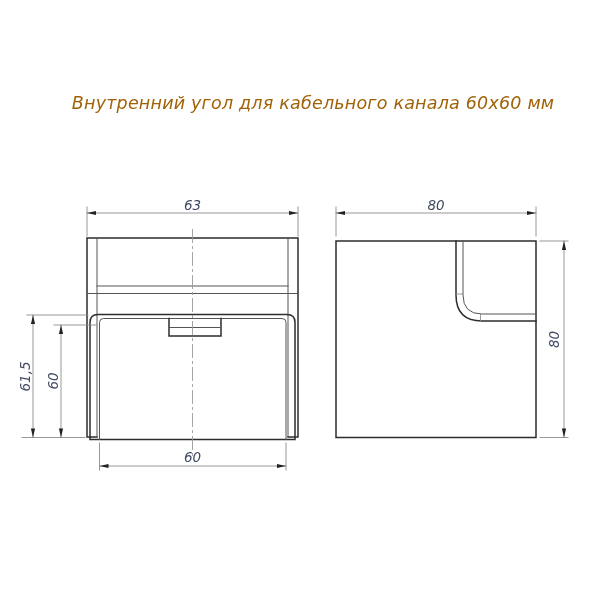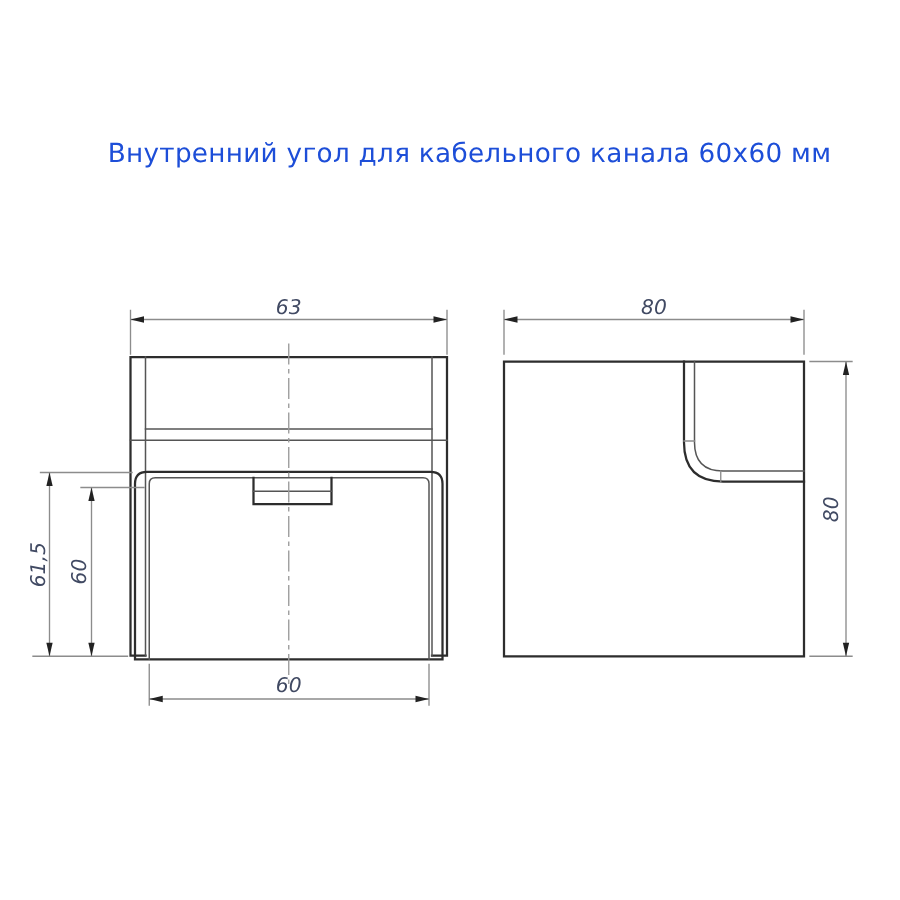--- a/index.html
+++ b/index.html
@@ -13,22 +13,23 @@
     position:relative;
     width:600px; height:600px;
     background:#ffffff;
   }
   .drawing-title{
     position:absolute;
     top:93px; left:0; width:600px;
     text-align:center;
     text-indent:26px;
     font-size:17.5px;
+    font-style:italic;
     letter-spacing:0.2px;
-    color:#1d4ed8;
+    color:#a16207;
     white-space:nowrap;
   }
   svg{ position:absolute; top:0; left:0; }
   .thick{ stroke:#2d2d2d; stroke-width:1.5; fill:none; stroke-linecap:square; }
   .med{ stroke:#555555; stroke-width:1; fill:none; stroke-linecap:square; }
   .thin{ stroke:#8c8c8c; stroke-width:0.9; fill:none; stroke-linecap:square; }
   .cline{ stroke:#9a9a9a; stroke-width:0.9; fill:none; stroke-dasharray:14 3 3 3; }
   .arrow{ fill:#222222; stroke:none; }
   .dim-text{
     font-family:"DejaVu Sans","Liberation Sans",sans-serif;

